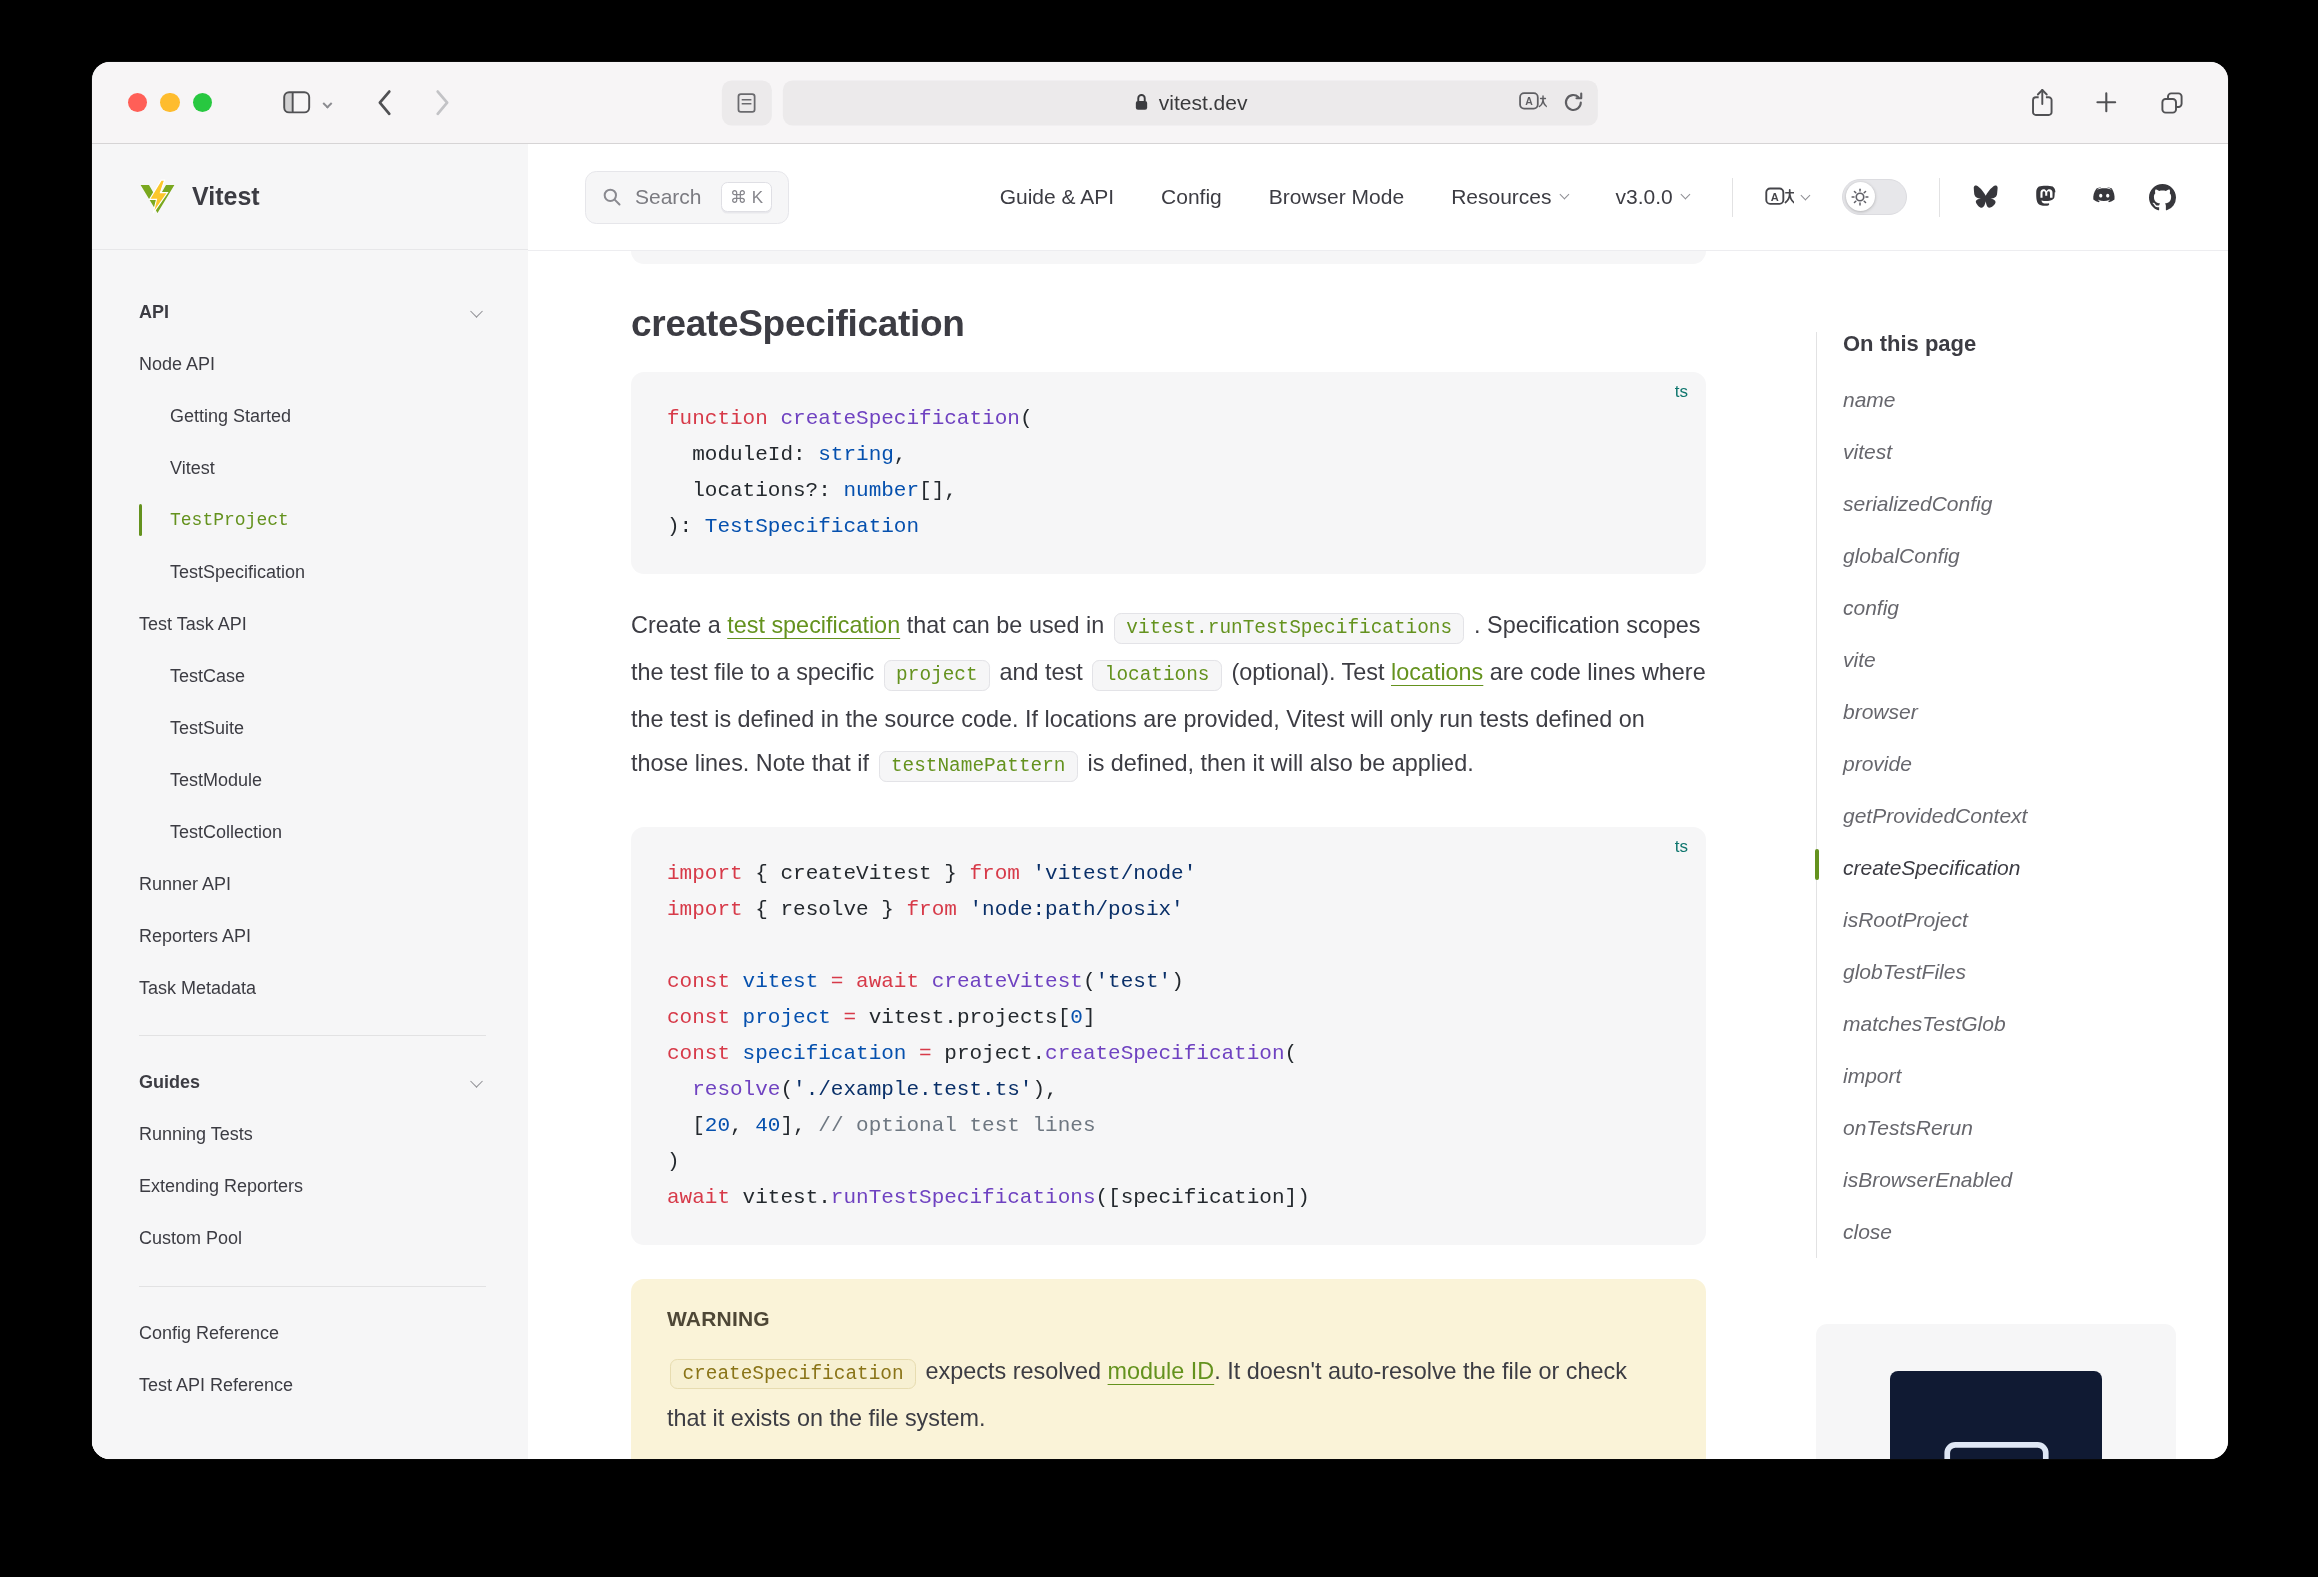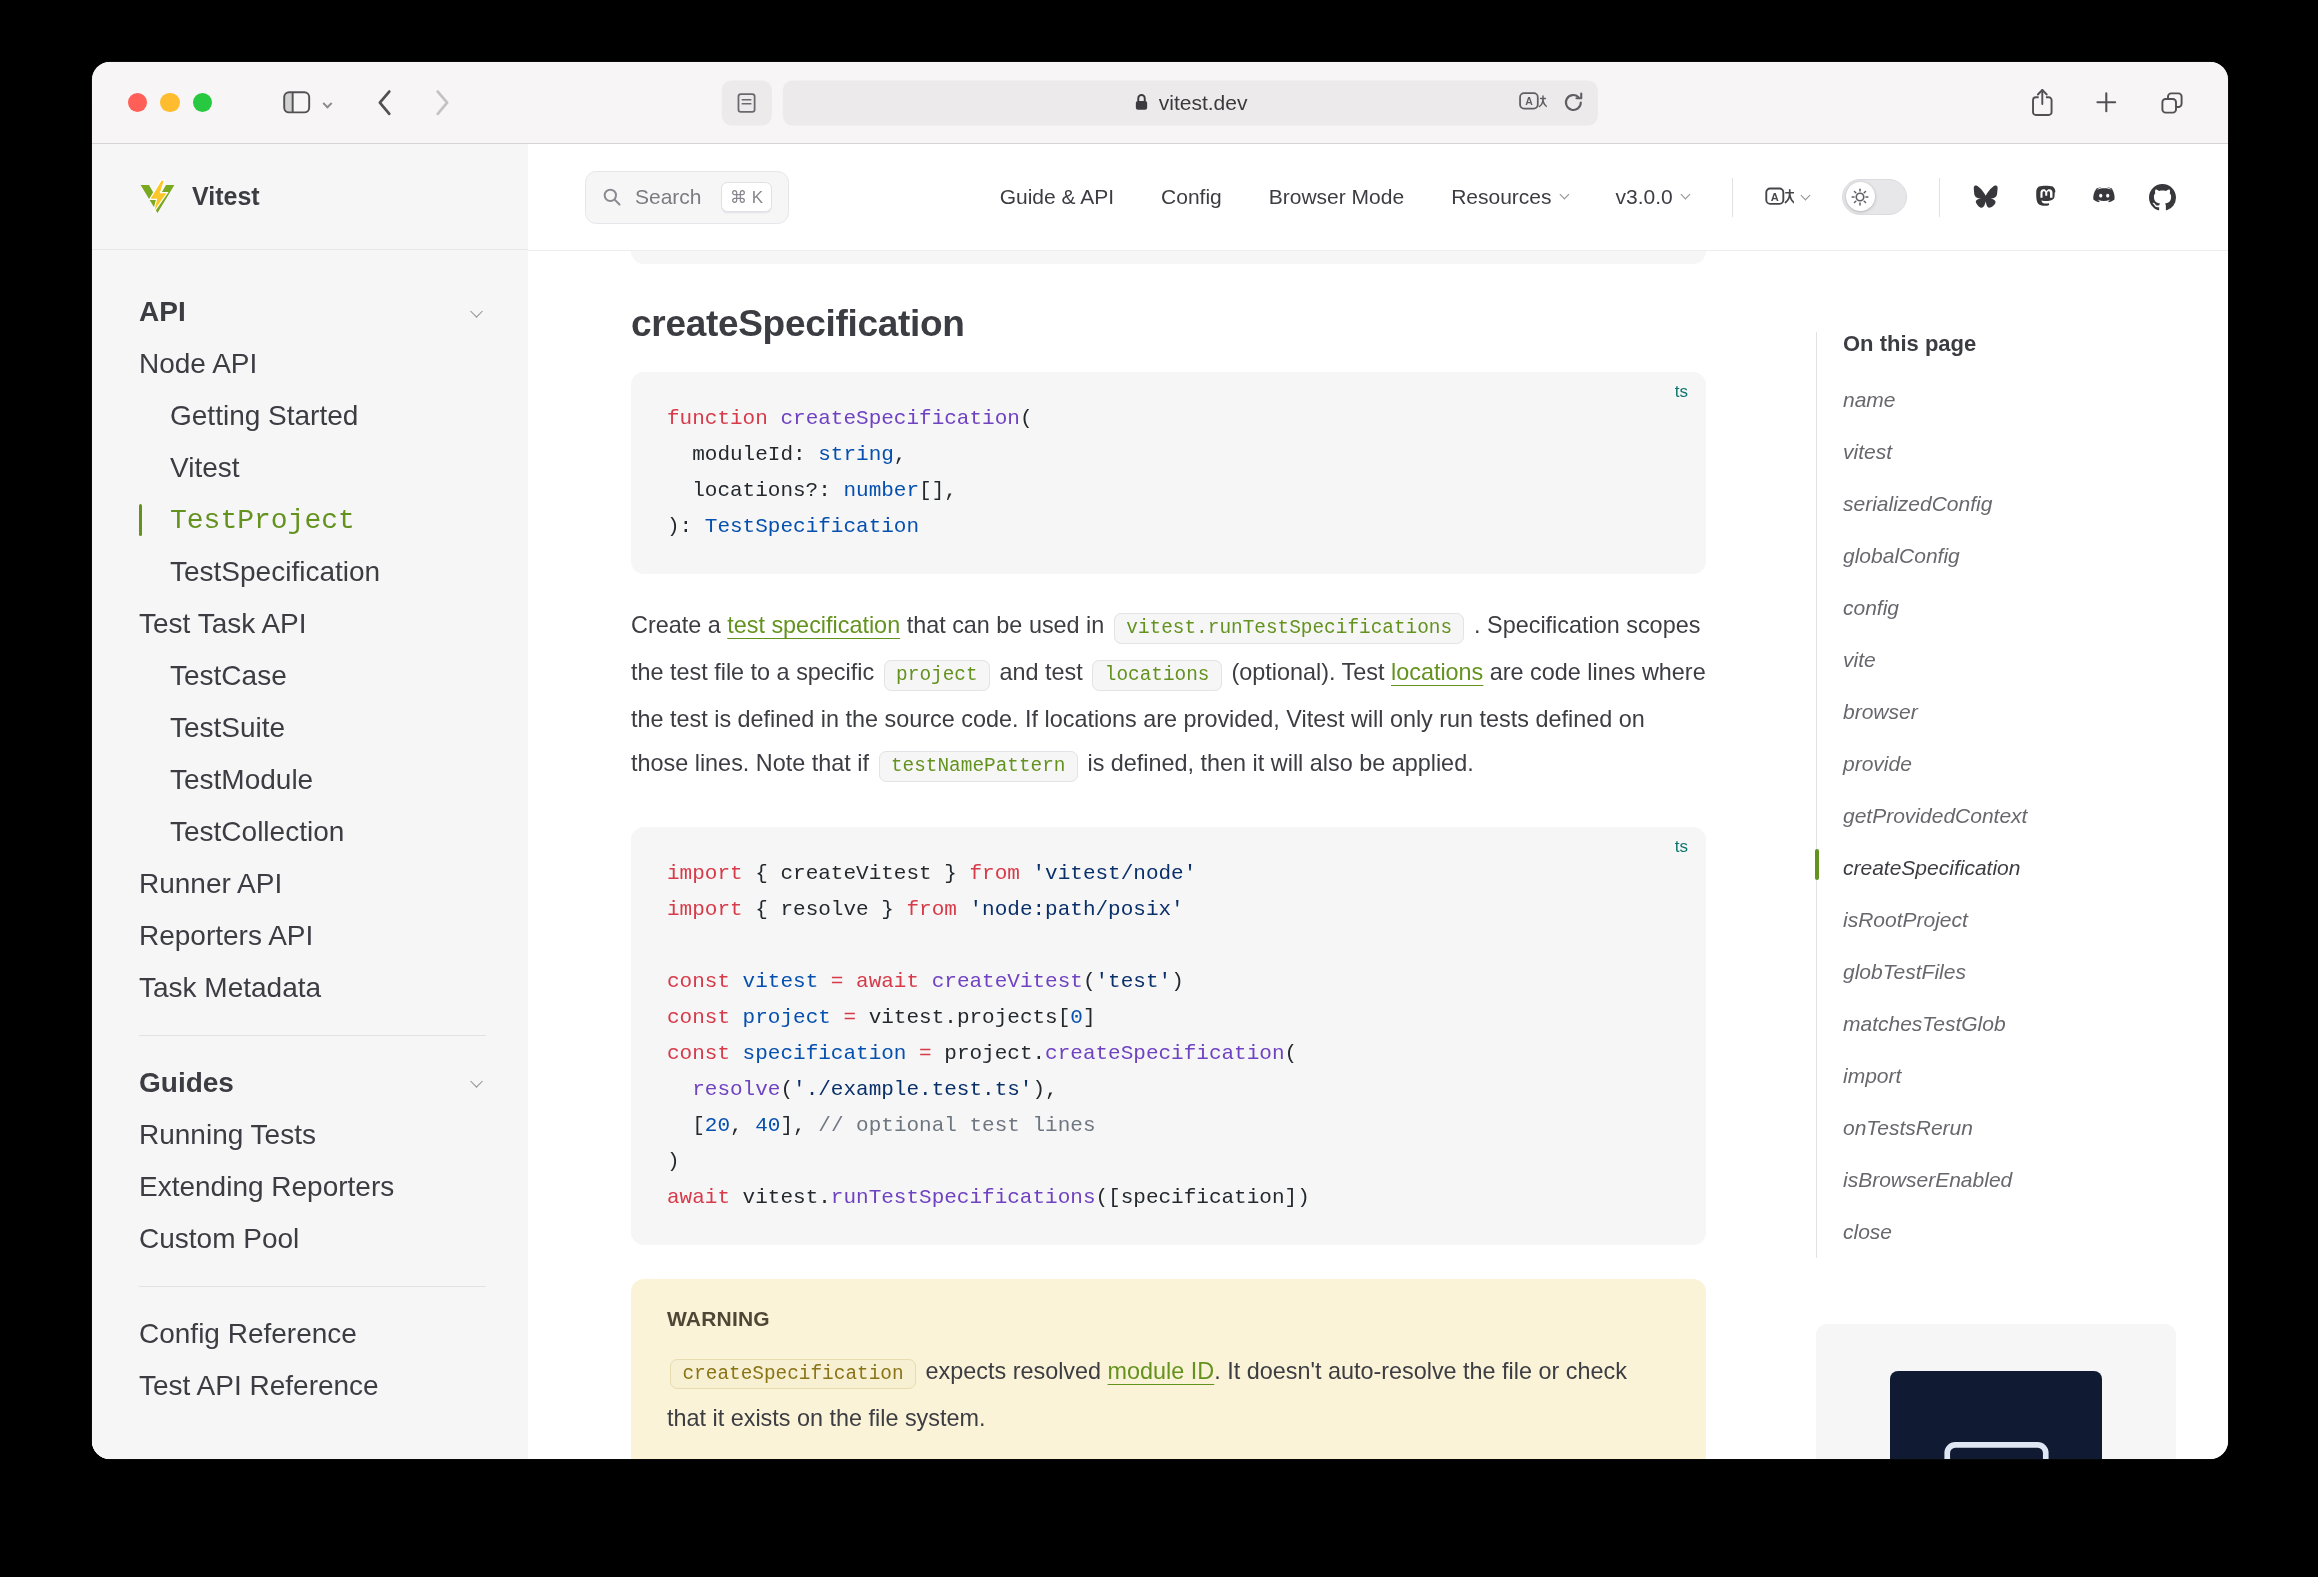--- a/index.html
+++ b/index.html
@@ -29,21 +29,21 @@
   .mini-seg{width:50px;height:45px;border-radius:9.7px;background:#eceaeb;display:flex;align-items:center;justify-content:center;color:#6a6a6e;}
   .url-bar{width:815px;height:45px;border-radius:9.7px;background:#eceaeb;position:relative;
     display:flex;align-items:center;justify-content:center;gap:9.7px;color:#3a3a3c;font-size:21px;}
   .url-right{position:absolute;right:14.5px;top:50%;transform:translateY(-50%);display:flex;gap:16px;align-items:center;color:#5f5f63;}
   .chrome-right{margin-left:auto;display:flex;gap:42px;align-items:center;padding-right:44px;color:#4a4a4e;}
   
   .app{flex:1;display:flex;overflow:hidden;background:#fff;}
   .vp-sidebar{width:436px;flex:0 0 auto;background:var(--sidebg);display:flex;flex-direction:column;}
   .logo-row{height:106px;flex:0 0 auto;display:flex;align-items:center;gap:16px;padding-left:47px;
     border-bottom:0.8px solid #e7e7e9;font-size:25px;font-weight:700;color:var(--text1);cursor:pointer;}
-  .sb-nav{padding:36px 42px 24px 47px;font-size:28px;overflow:hidden;}
+  .sb-nav{padding:36px 42px 24px 47px;font-size:18px;overflow:hidden;}
   .sb-item{height:52px;display:flex;align-items:center;color:var(--text1);font-weight:500;cursor:pointer;}
   .sb-section{font-weight:700;justify-content:space-between;}
   .sb-section .chev-down{margin-right:4.8px;}
   .sb-sub{position:relative;padding-left:31px;}
   .sb-sub.active{color:var(--brand);font-family:Liberation Mono, monospace;}
   .sb-sub.active::before{content:"";position:absolute;left:0;top:50%;transform:translateY(-50%);
     width:3.2px;height:32px;border-radius:2.4px;background:var(--brand);}
   .sb-divider{height:0.8px;background:var(--divider);margin:21px 0;}
   .chev-down{width:9px;height:9px;border-left:1.9px solid #8e8e93;border-bottom:1.9px solid #8e8e93;
     transform:rotate(-45deg) translate(0.8px,-0.8px);display:inline-block;}

